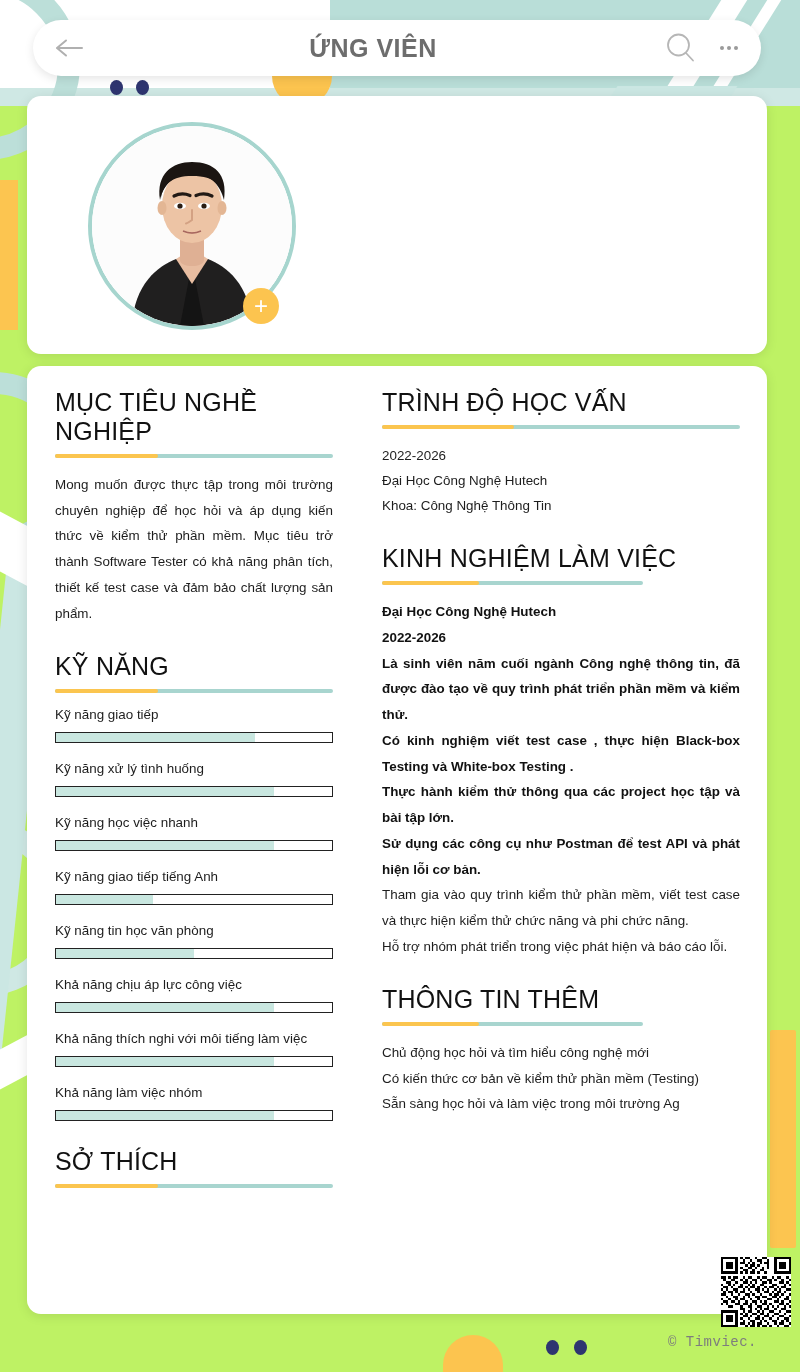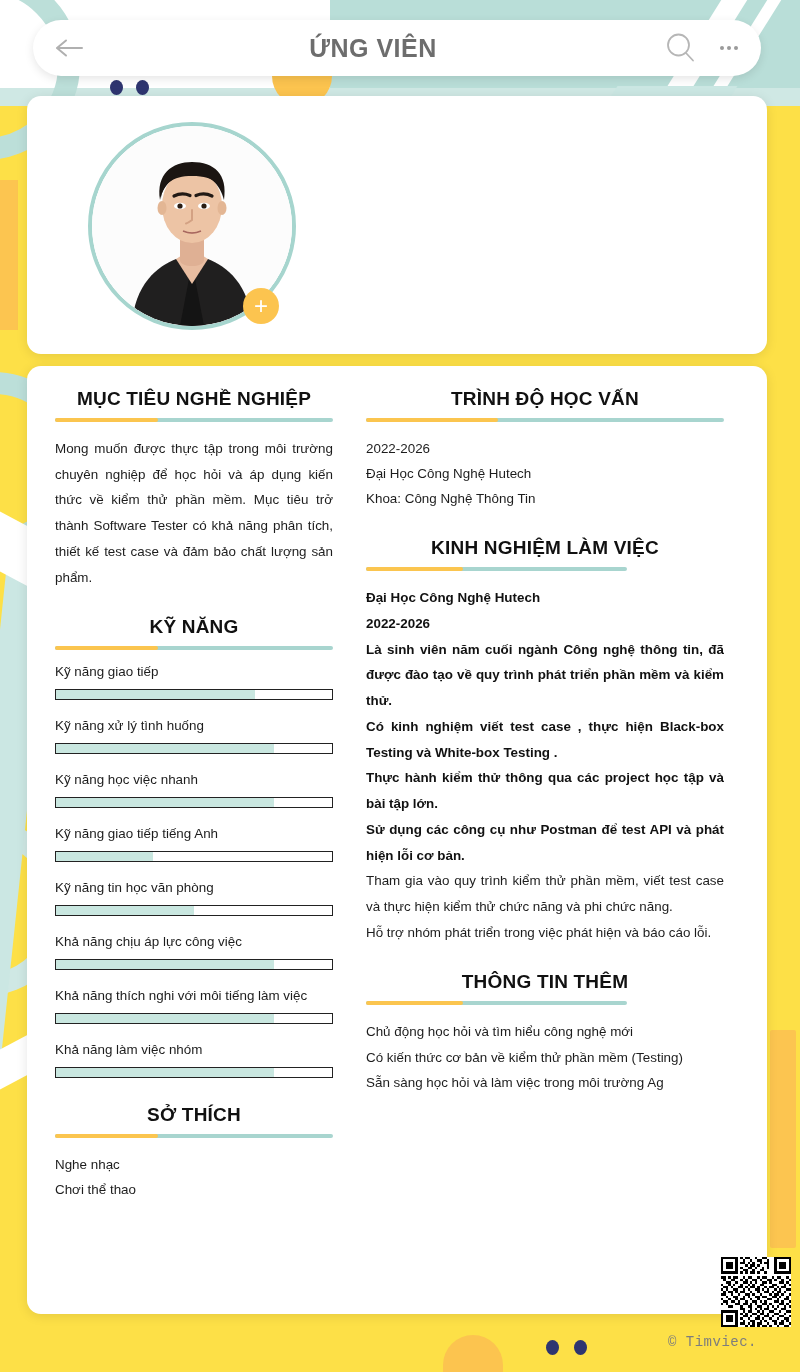--- a/index.html
+++ b/index.html
@@ -5,21 +5,21 @@
   * { box-sizing: border-box; margin: 0; padding: 0; }
   html, body {
     width: 800px; height: 1372px;
     font-family: "Liberation Sans", "DejaVu Sans", sans-serif;
     background: #ffffff;
     overflow: hidden;
   }
   #root {
     position: relative;
     width: 800px; height: 1372px;
-    background: #fde047;
+    background: #bef264;
     overflow: hidden;
   }
 
   
   .bg { position: absolute; inset: 0; overflow: hidden; }
   .stripe-top-band {
     left: 0; top: 0; width: 800px; height: 88px;
     background: linear-gradient(to right, #ffffff 0 330px, #b9ded8 330px 800px);
     opacity: 1;
   }
@@ -140,26 +140,25 @@
   .ico {
     width: 25px; height: 25px; border-radius: 50%;
     background: #fcc44f;
     display:flex; align-items:center; justify-content:center;
     margin-right: 9px; flex: 0 0 auto;
   }
   .info-txt { font-size: 13.5px; color: #1f1f1f; white-space: nowrap; }
 
   
   .col-left  { position:absolute; left: 55px;  top: 388px; width: 278px; z-index: 22; }
-  .col-right { position:absolute; left: 366px; top: 388px; width: 358px; z-index: 22; }
+  .col-right { position:absolute; left: 382px; top: 388px; width: 358px; z-index: 22; }
 
   .sec-title {
-    font-size: 19px; font-weight: 700; color: #111; letter-spacing: .2px;
+    font-size: 25px; font-weight: 400; color: #111; letter-spacing: .2px;
     margin-bottom: 8px;
-    text-align: center;
   }
   .sec-div { width: 100%; margin-bottom: 14px; }
   .sec { margin-bottom: 26px; }
 
   .para {
     font-size: 13.4px; line-height: 1.92; color: #1d1d1d; text-align: justify;
   }
   .line { font-size: 13.4px; line-height: 1.87; color: #1d1d1d; }
   .line-b { font-size: 13.4px; line-height: 1.92; color: #111; font-weight: 700; text-align: justify; }
 
@@ -399,24 +398,20 @@
             <div class="bar">
               <div class="bar-fill" style="width: 79%;"></div>
             </div>
           </div>
         </div>
     </div>
 
     <div class="sec">
       <div class="sec-title">SỞ THÍCH</div>
       <div class="divider sec-div"></div>
-      <div id="hobbies-list">
-          <div class="line">Nghe nhạc</div>
-          <div class="line">Chơi thể thao</div>
-        </div>
     </div>
 
   </div>
 
   <div class="col-right">
 
     <div class="sec">
       <div class="sec-title">TRÌNH ĐỘ HỌC VẤN</div>
       <div class="divider sec-div" style="width:100%;"></div>
       <div class="line">2022-2026</div>

